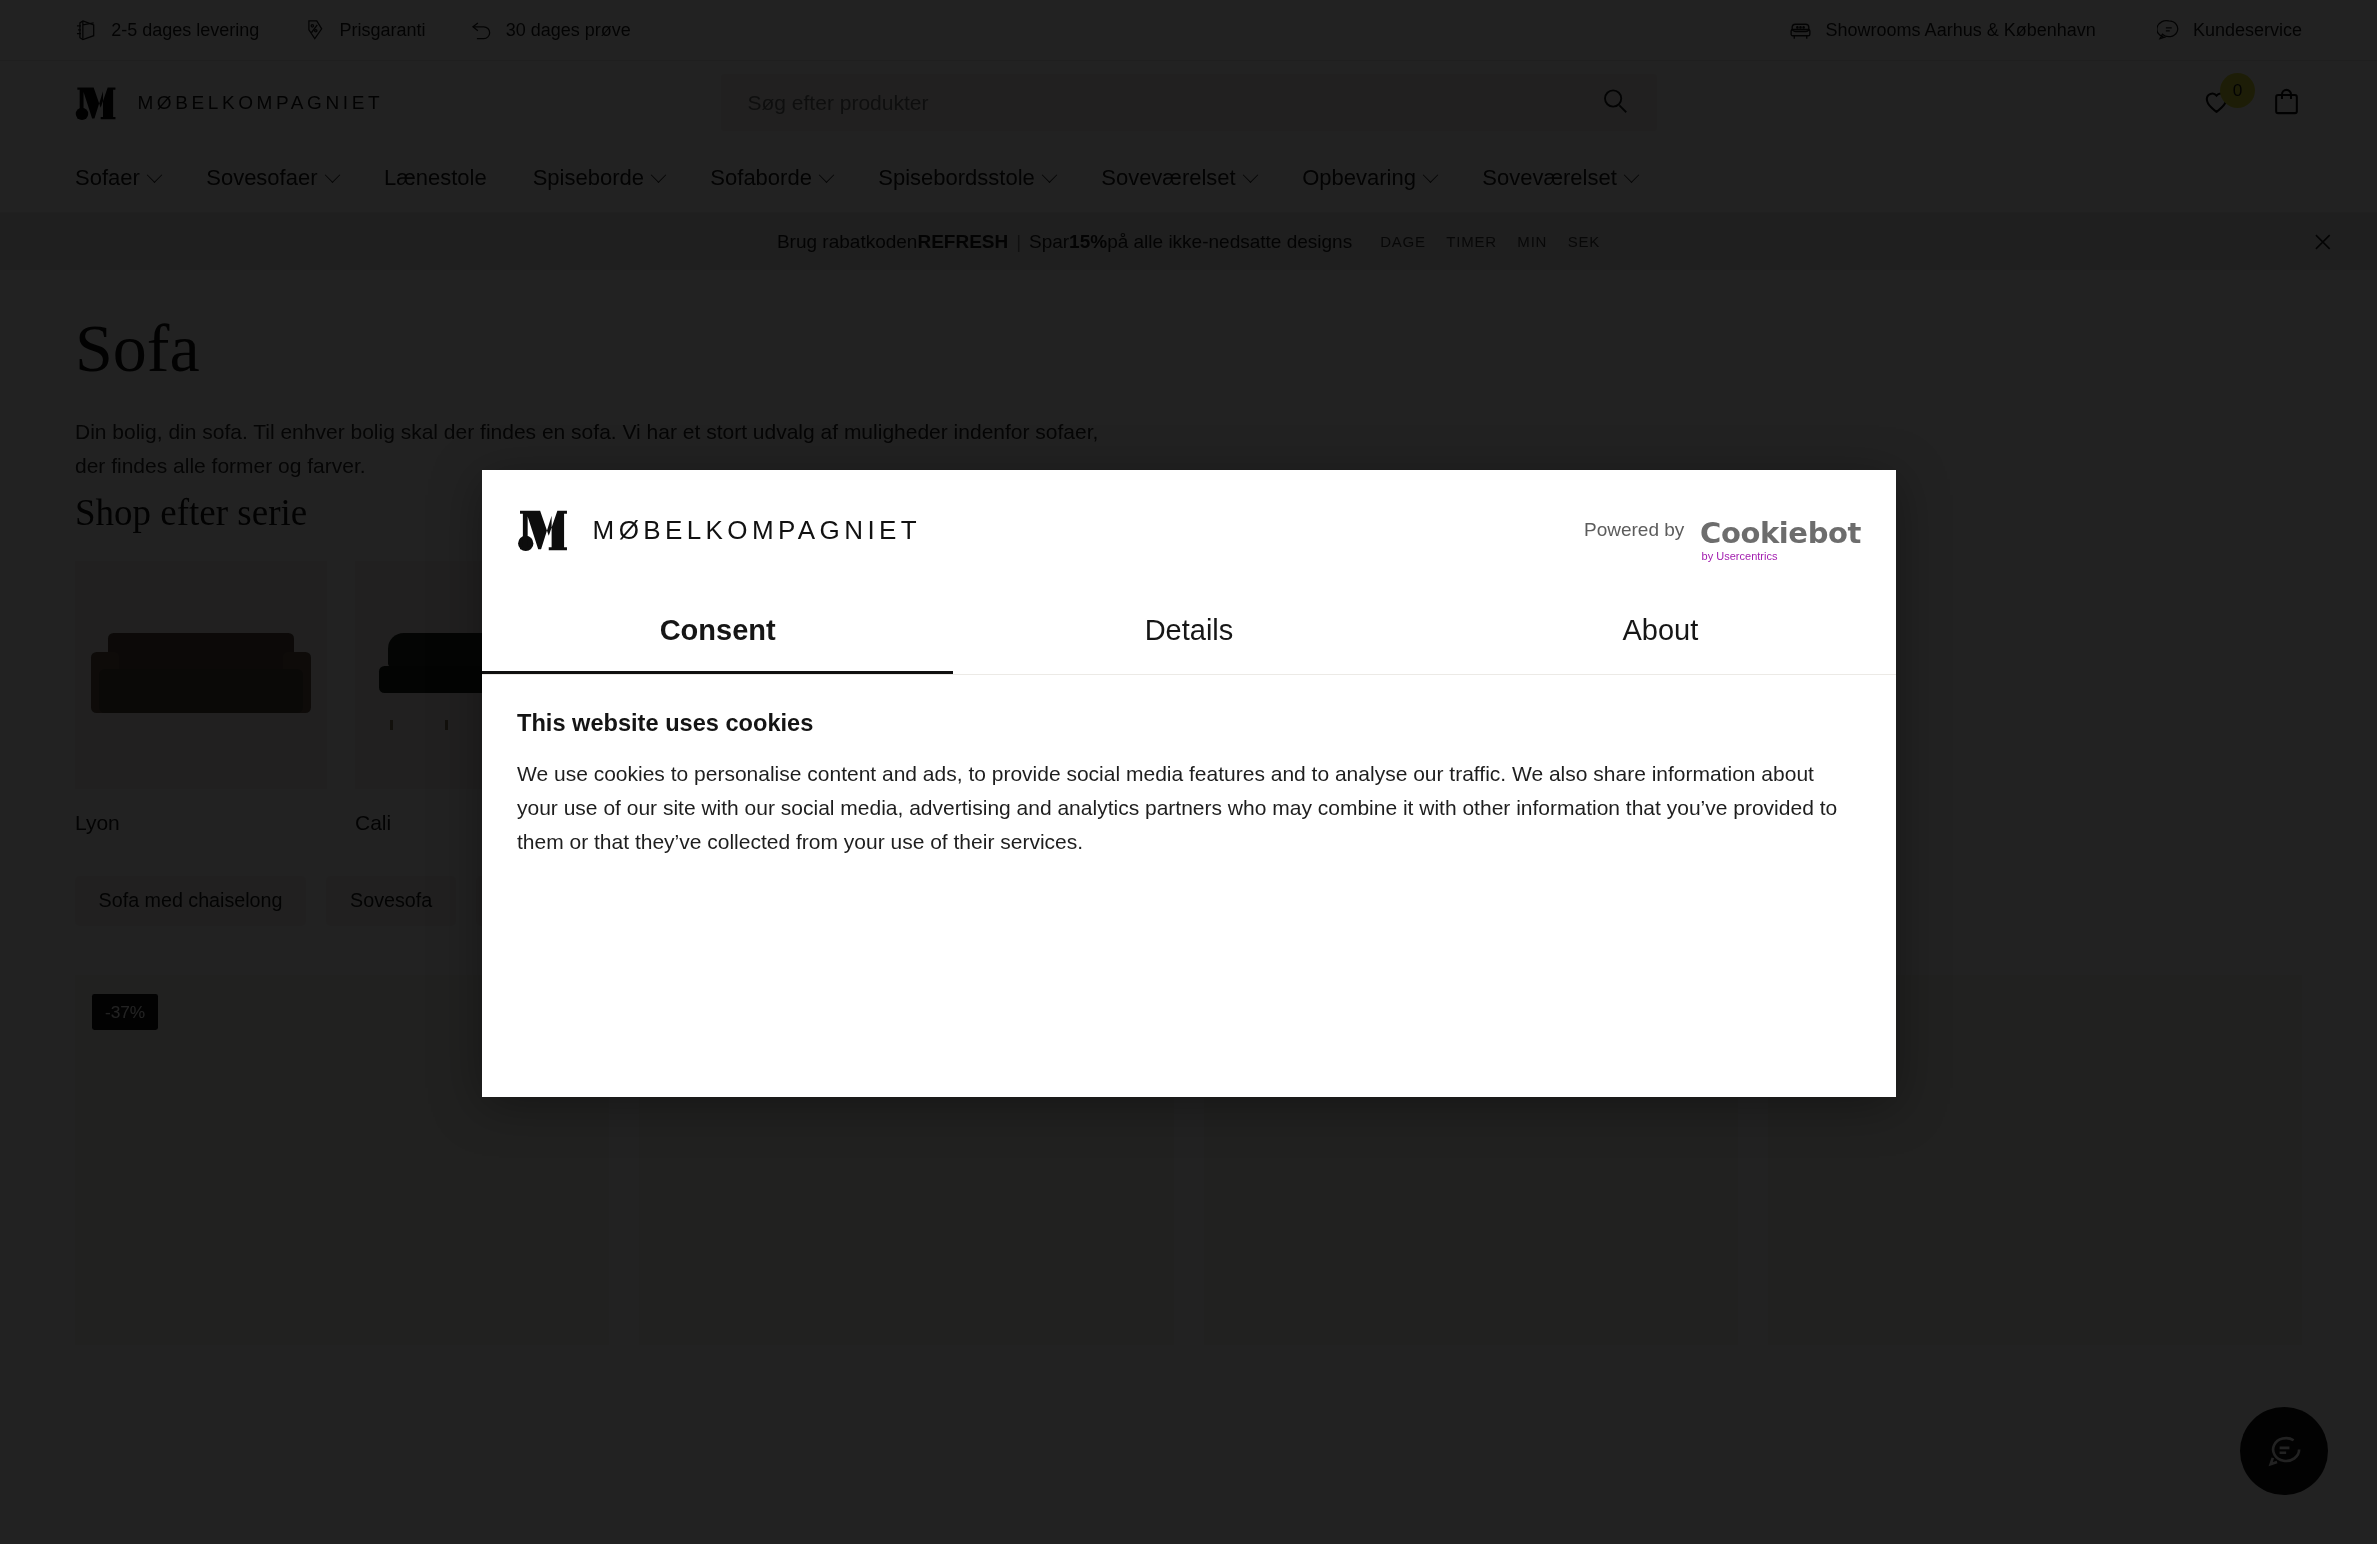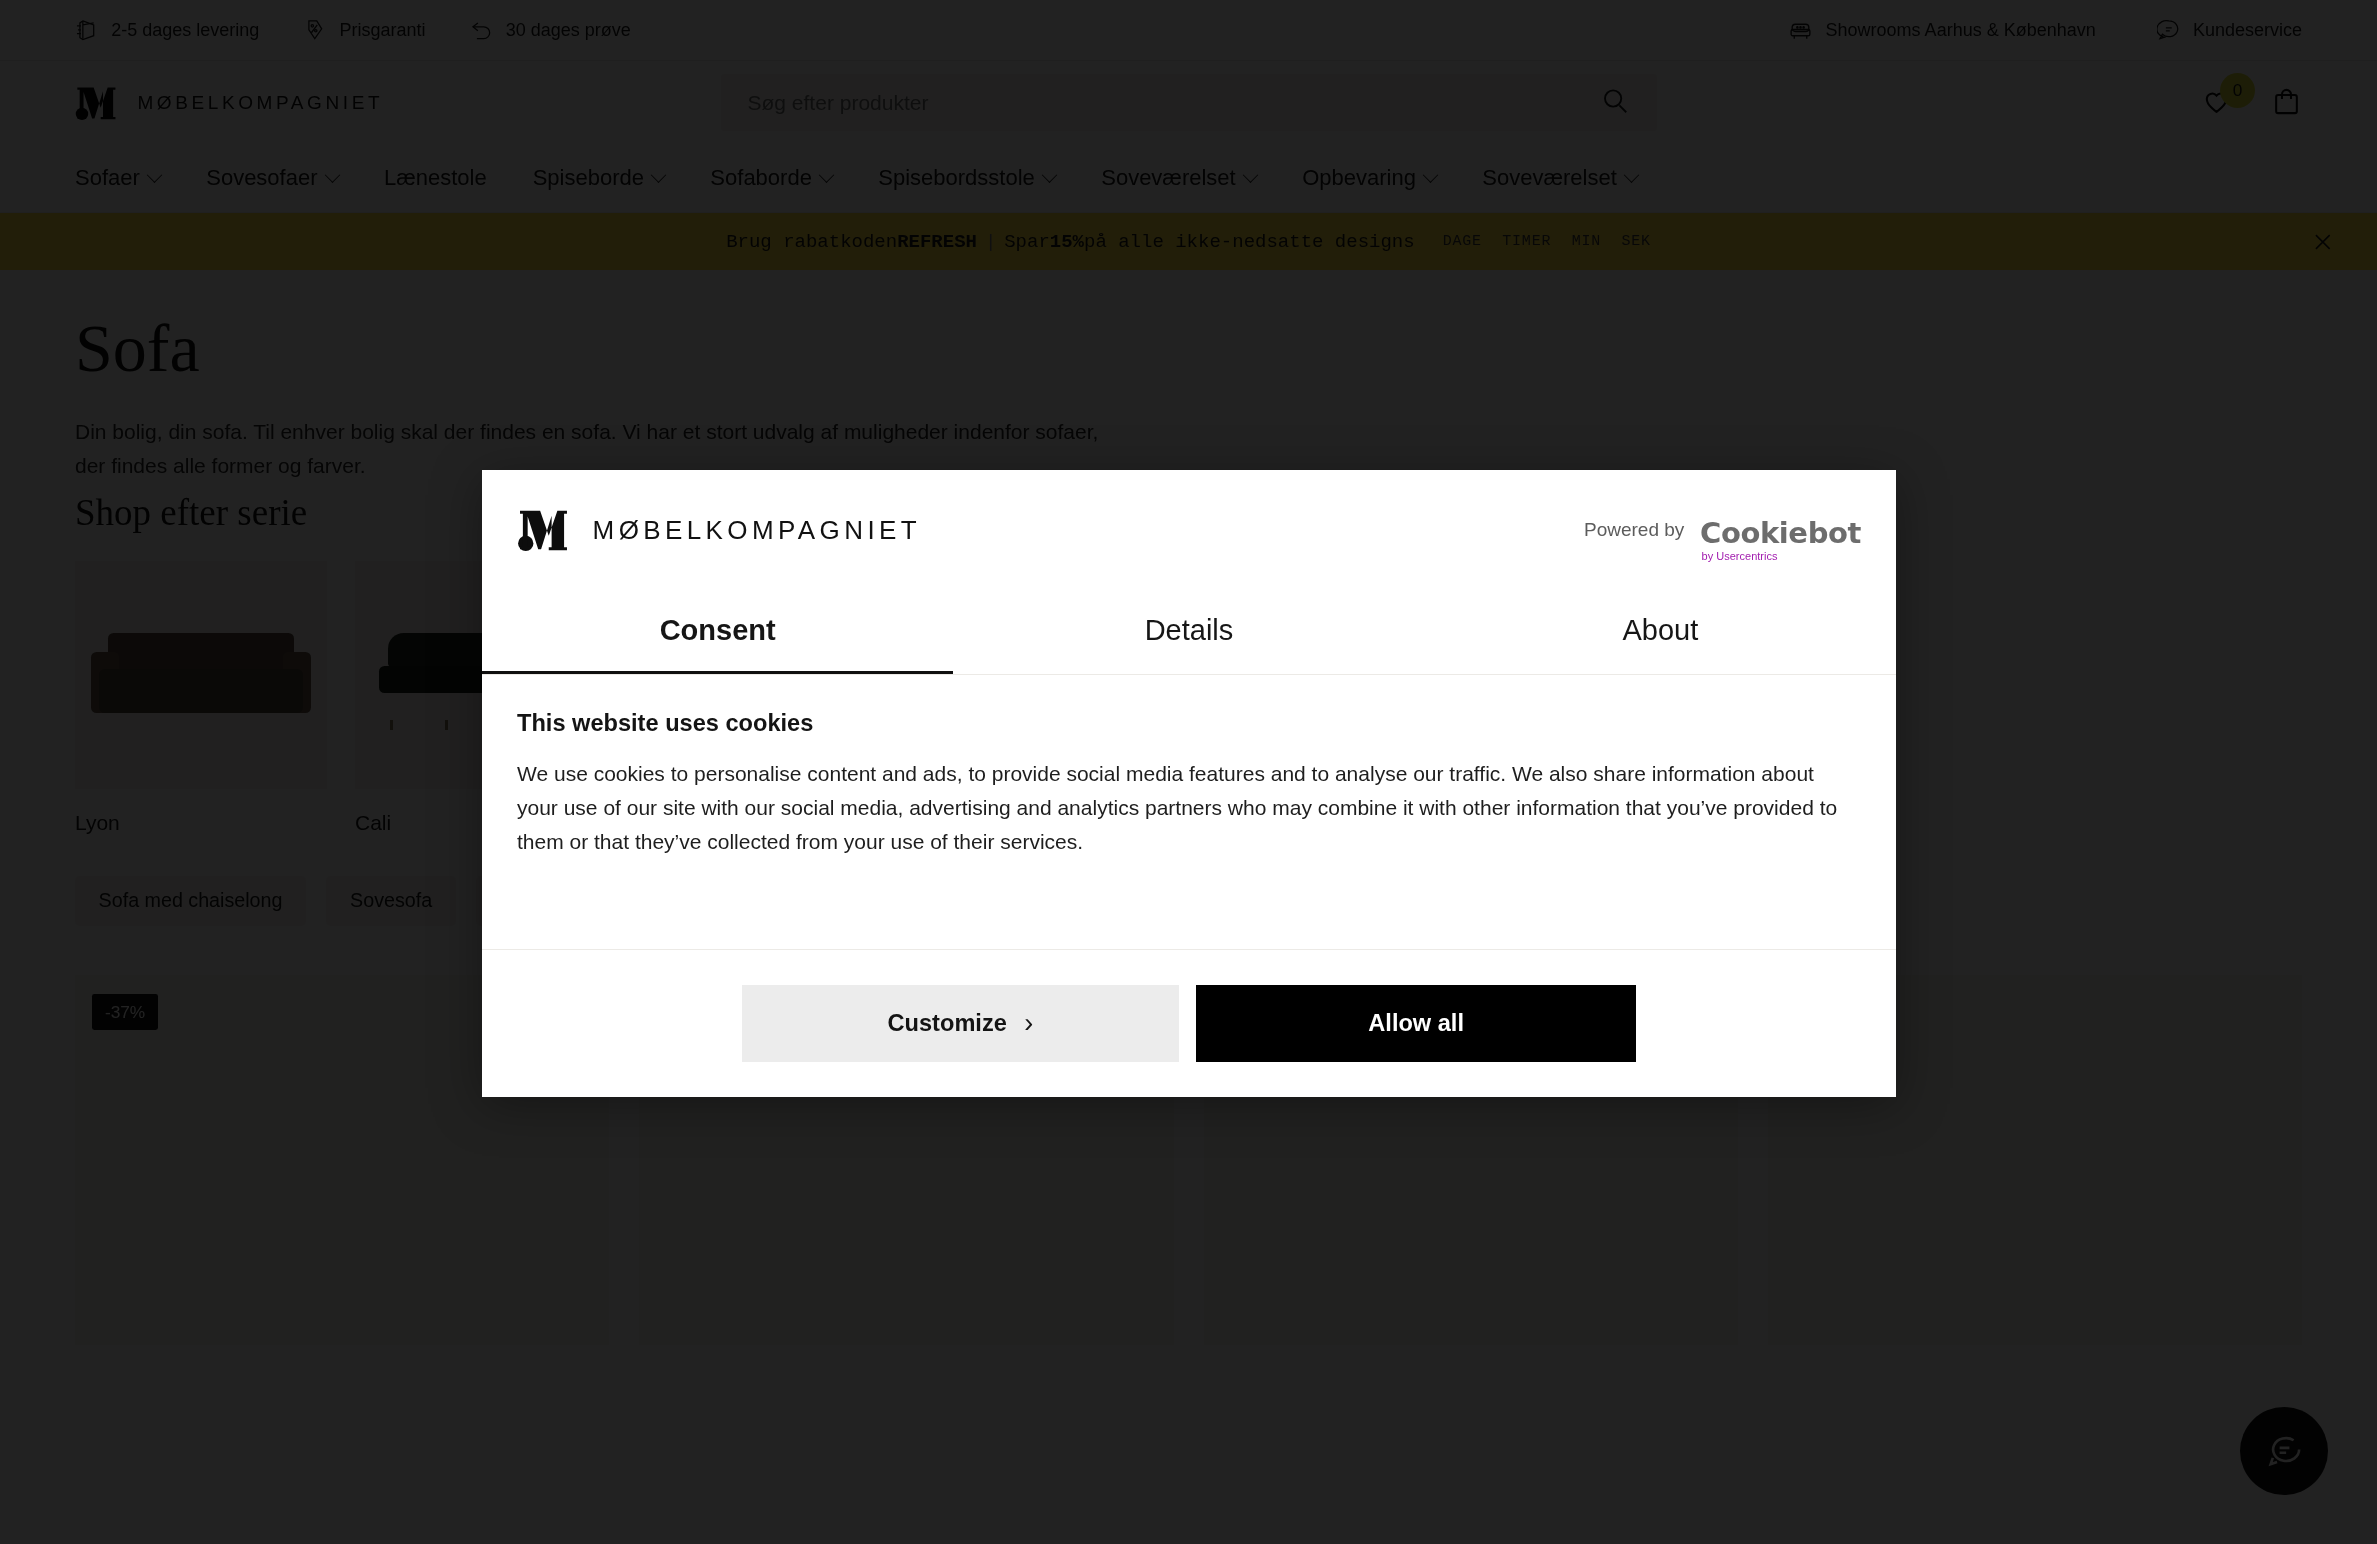--- a/index.html
+++ b/index.html
@@ -75,23 +75,23 @@
     border-bottom: 0.8px solid #ececec;
     font-size: 22px; color: #161616;
   }
   .navitem { display: flex; align-items: center; gap: 9.4px; white-space: nowrap; }
   .chev { display: inline-block; width: 11px; height: 11px;
           border-right: 1.6px solid #2a2a2a; border-bottom: 1.6px solid #2a2a2a;
           transform: rotate(45deg) translate(-2.4px,-2.4px); }
 
   
   .promo {
-    height: 57px; background: #fde047;
+    height: 57px; background: #e5e5e5;
     display: flex; align-items: center; justify-content: center;
-    position: relative; font-size: 19px; color: #1b1b1b; font-family: Liberation Mono, monospace;
+    position: relative; font-size: 19px; color: #1b1b1b;
   }
   .promo b { font-weight: 700; }
   .promo .sep { margin: 0 7.9px; color: #7a7a7a; }
   .countdown { display: flex; gap: 20.4px; margin-left: 28px; font-size: 15px; letter-spacing: 0.8px; color: #3a3a3a; }
   .promo-close { position: absolute; right: 42px; top: 50%; transform: translateY(-50%); width: 23.6px; height: 23.6px; }
 
   
   .content { padding: 44px 75px 0 75px; }
   .page-title {
     font-family: "Liberation Serif", serif;
@@ -531,21 +531,14 @@
     <div class="cd-tab active">Consent</div>
     <div class="cd-tab">Details</div>
     <div class="cd-tab">About</div>
   </div>
 
   <div class="cd-body">
     <div class="cd-h">This website uses cookies</div>
     <div class="cd-p">We use cookies to personalise content and ads, to provide social media features and to analyse our traffic. We also share information about your use of our site with our social media, advertising and analytics partners who may combine it with other information that you’ve provided to them or that they’ve collected from your use of their services.</div>
   </div>
 
-  <div class="cd-foot">
-    <button class="btn btn-customize">
-      <span>Customize</span>
-      <span class="arrow">›</span>
-    </button>
-    <button class="btn btn-allow">Allow all</button>
-  </div>
 </div>
 
 
 </body></html>

